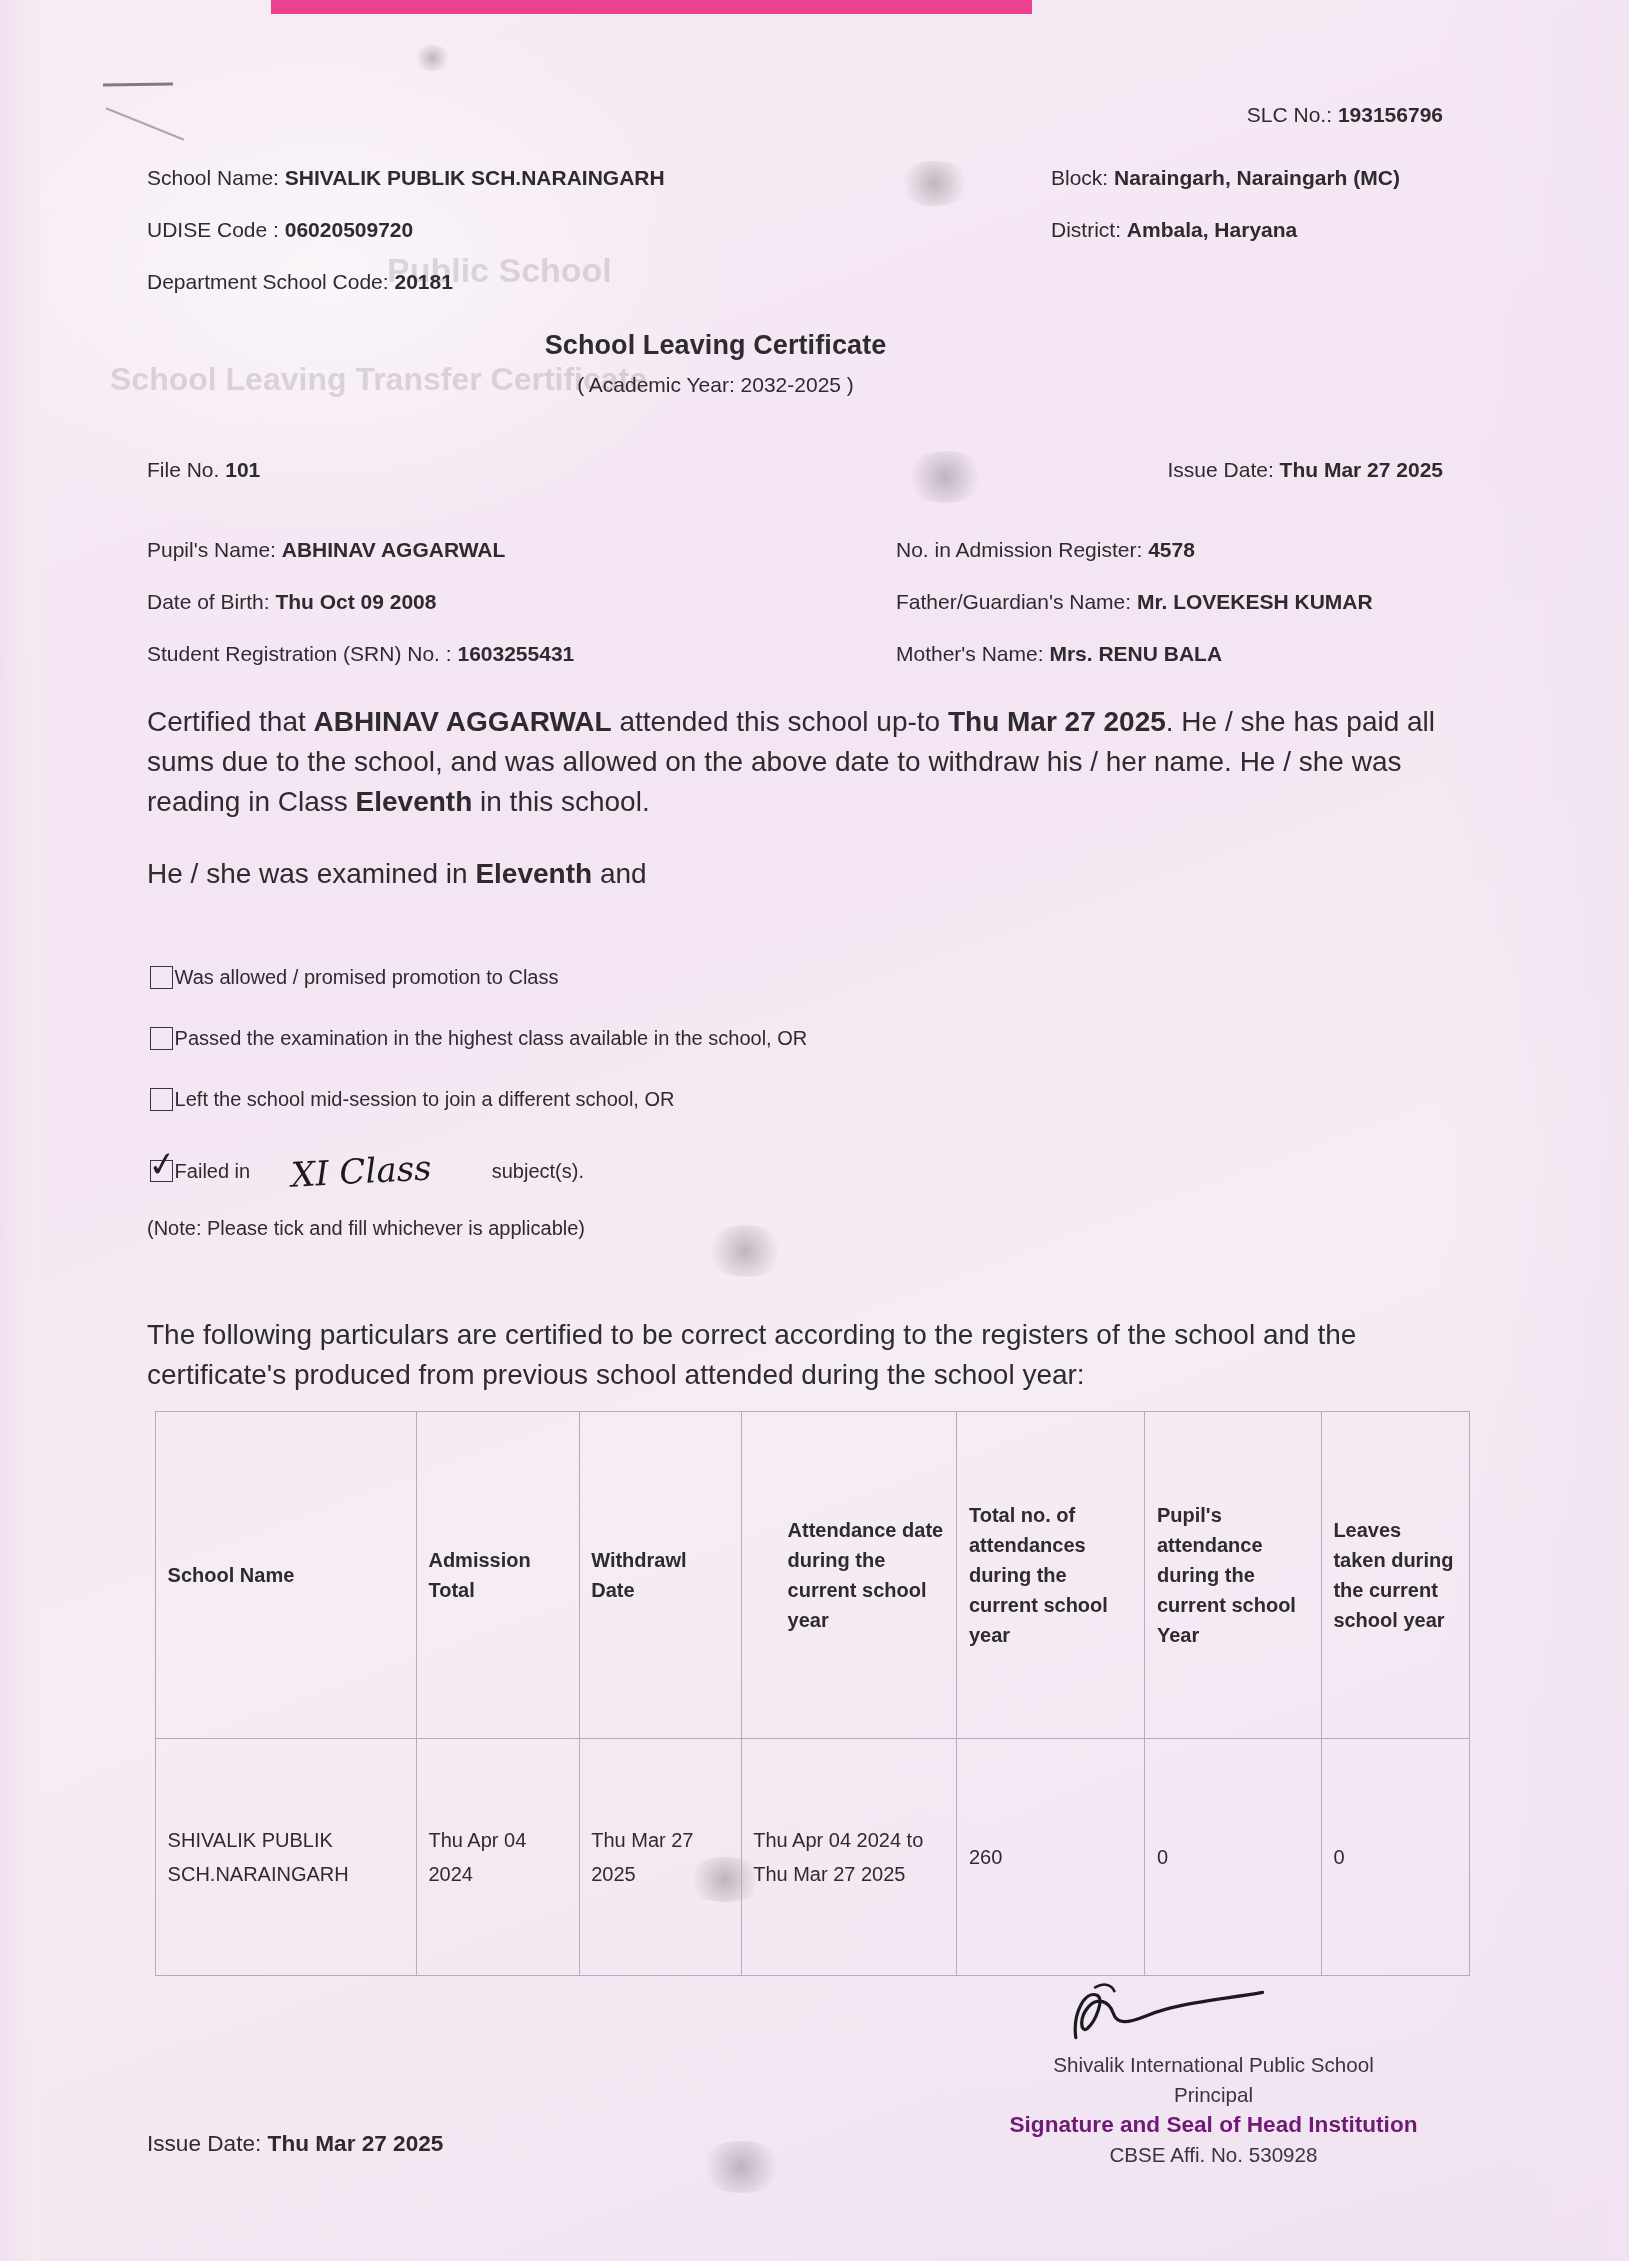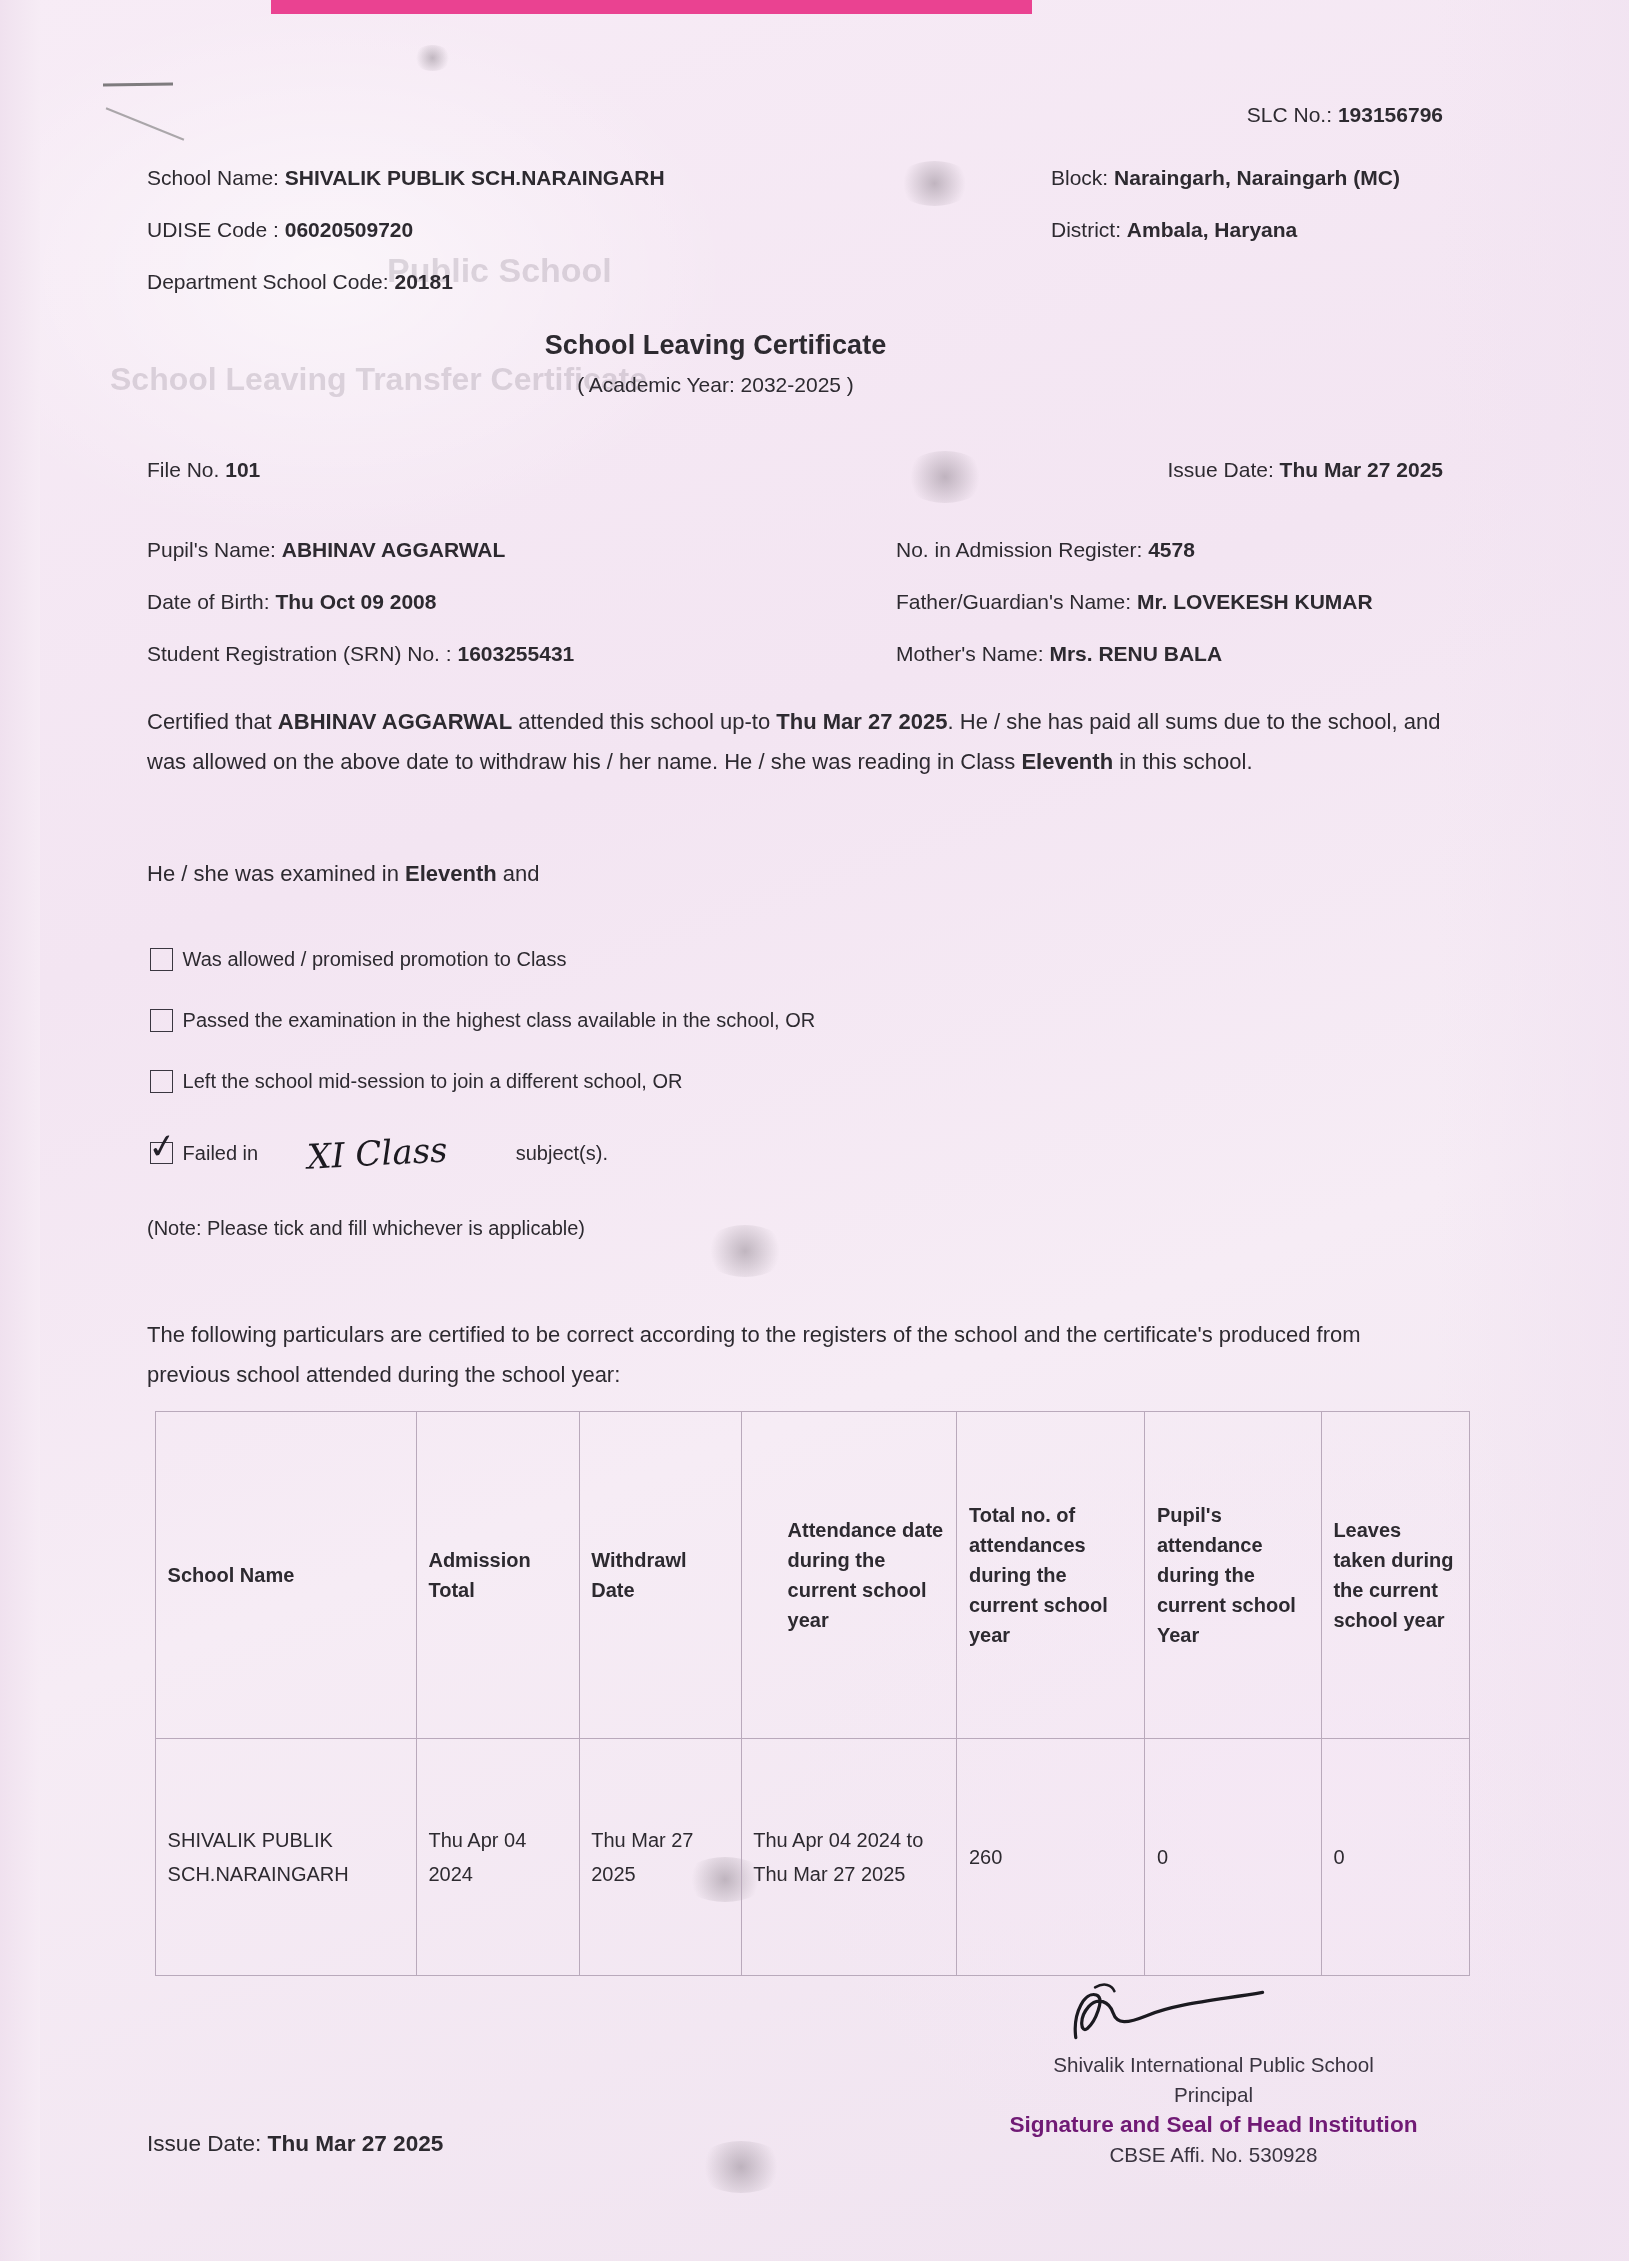--- a/index.html
+++ b/index.html
@@ -124,31 +124,32 @@
   .issuedate-top {
     position: absolute;
     right: 187px; top: 458px;
     font-size: 21px;
     white-space: nowrap;
   }
   .para {
     position: absolute;
     left: 147px;
     width: 1315px;
-    font-size: 22px;
+    font-size: 28px;
     line-height: 40px;
   }
   .checkrow {
     position: absolute;
     left: 150px;
     font-size: 20px;
     display: flex;
     align-items: center;
-    gap: 10px;
+    gap: 2px;
     white-space: nowrap;
+    margin-top: 18px;
   }
   .box {
     width: 20.6px; height: 20.6px;
     border: 1.3px solid #3a3640;
     background: transparent;
     display: inline-block;
     flex: none;
   }
   .tickwrap { position: relative; }
   .tick {

